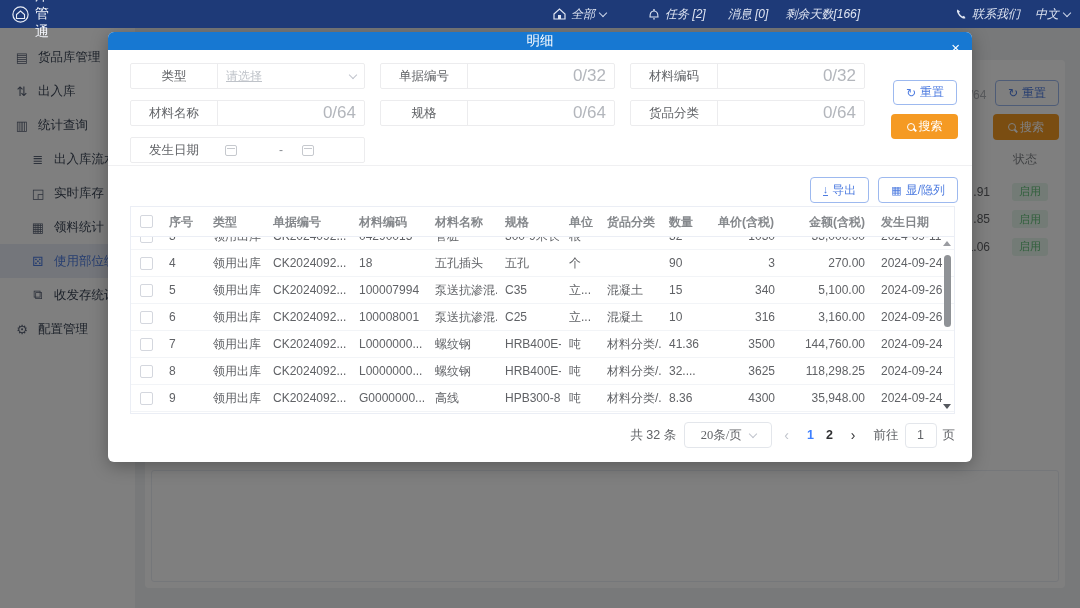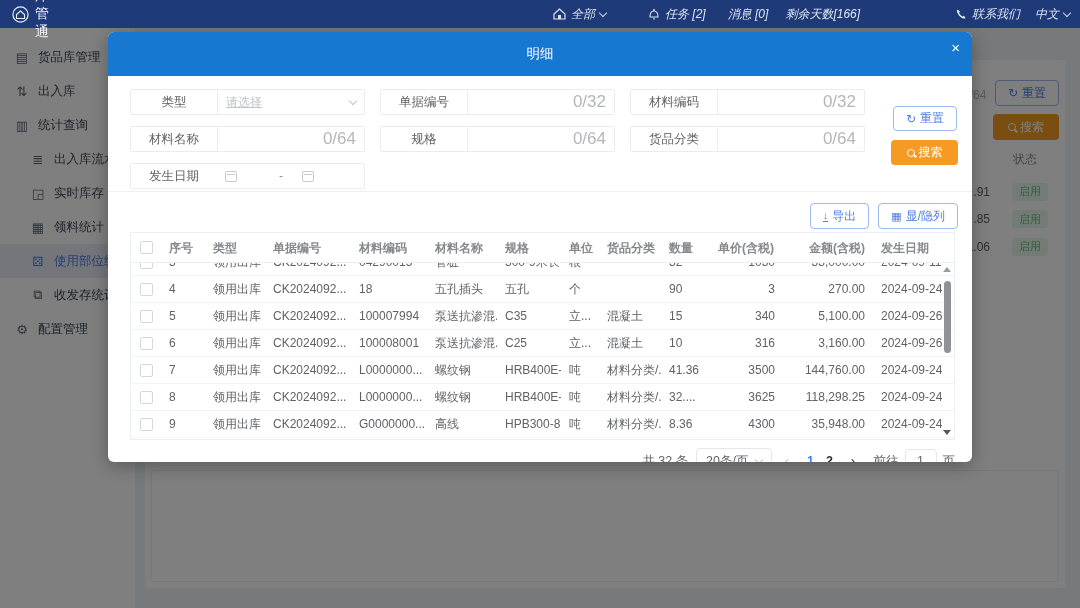--- a/index.html
+++ b/index.html
@@ -42,21 +42,21 @@
   .badge{margin-left:22px;width:36px;height:18px;border-radius:3px;background:#e7f7ec;color:var(--green);
          font-size:11px;display:flex;align-items:center;justify-content:center;}
   .bg-empty{position:absolute;left:6px;top:410px;width:908px;height:112px;border:1px solid #ebeef5;border-radius:3px;}
 
   
   .overlay{position:absolute;left:0;top:28px;right:0;bottom:0;background:rgba(0,0,0,.5);z-index:20;}
 
   
   .modal{position:absolute;left:108px;top:32px;width:864px;height:430px;background:#fff;
          border-radius:6px;z-index:30;overflow:hidden;box-shadow:0 4px 18px rgba(0,0,0,.3);}
-  .m-head{height:44px;background:var(--mhead);display:flex;align-items:center;justify-content:center;
+  .m-head{height:18px;background:var(--mhead);display:flex;align-items:center;justify-content:center;
           position:relative;color:#fff;font-size:13.5px;}
   .m-close{position:absolute;right:12px;top:0;height:30px;display:flex;align-items:center;
            font-size:15px;color:#fff;cursor:pointer;}
   .m-form{position:relative;padding:13px 0 0 22px;height:113px;}
   .f-row{display:flex;gap:15px;margin-bottom:11px;}
   .fg{width:235px;height:26px;border:1px solid #ececee;border-radius:2px;display:flex;align-items:center;background:#fff;}
   .fg-label{width:86px;text-align:center;font-size:12.5px;color:#606266;flex:none;}
   .fg-input{flex:1;height:100%;border-left:1px solid #ececee;display:flex;align-items:center;
             padding:0 8px;font-size:12px;color:#606266;}
   .placeholder{color:#bfc3c9;text-decoration:underline;}
@@ -98,22 +98,22 @@
             display:flex;flex-direction:column;align-items:center;}
   .tri-up{width:0;height:0;border-left:4px solid transparent;border-right:4px solid transparent;
           border-bottom:5px solid #9a9ca1;margin-top:3px;}
   .tri-down{width:0;height:0;border-left:4px solid transparent;border-right:4px solid transparent;
             border-top:5px solid #55585e;margin-bottom:3px;margin-top:auto;}
   .thumb{width:7px;height:72px;border-radius:4px;background:#8f9296;margin-top:9px;}
 
   
   .m-pager{display:flex;align-items:center;justify-content:flex-end;gap:8px;
            padding:8px 17px 0 0;font-size:12.5px;color:#606266;}
-  .pg-select{width:76px;height:26px;border:1px solid #e3e6eb;border-radius:4px;display:flex;
-             align-items:center;justify-content:center;gap:8px;color:#606266;cursor:pointer;}
+  .pg-select{width:88px;height:26px;border:1px solid #e3e6eb;border-radius:4px;display:flex;
+             align-items:center;justify-content:center;gap:8px;color:#606266;cursor:pointer;font-family:Liberation Serif, serif;}
   .pg-arrow{color:#c0c4cc;font-size:14px;padding:0 4px;cursor:pointer;}
   .pg-arrow.on{color:#303133;}
   .pg-num{padding:0 6px;cursor:pointer;color:#303133;font-weight:bold;}
   .pg-num.active{color:#3d7fff;}
   .pg-goto{display:flex;align-items:center;gap:6px;margin-left:6px;}
   .pg-input{width:32px;height:25px;border:1px solid #e3e6eb;border-radius:4px;text-align:center;
             font-size:12.5px;color:#606266;font-family:inherit;}
   svg{display:block;}
 </style>
 </head>

